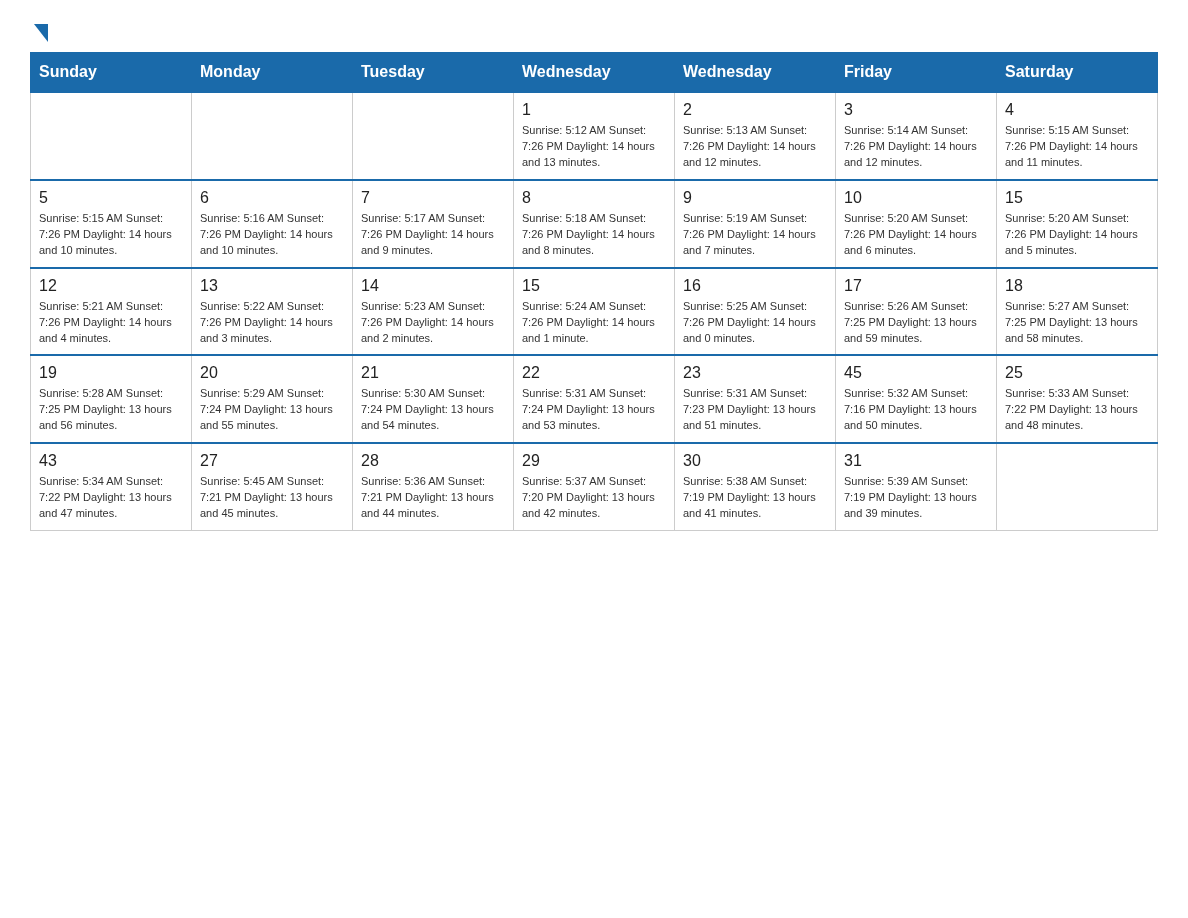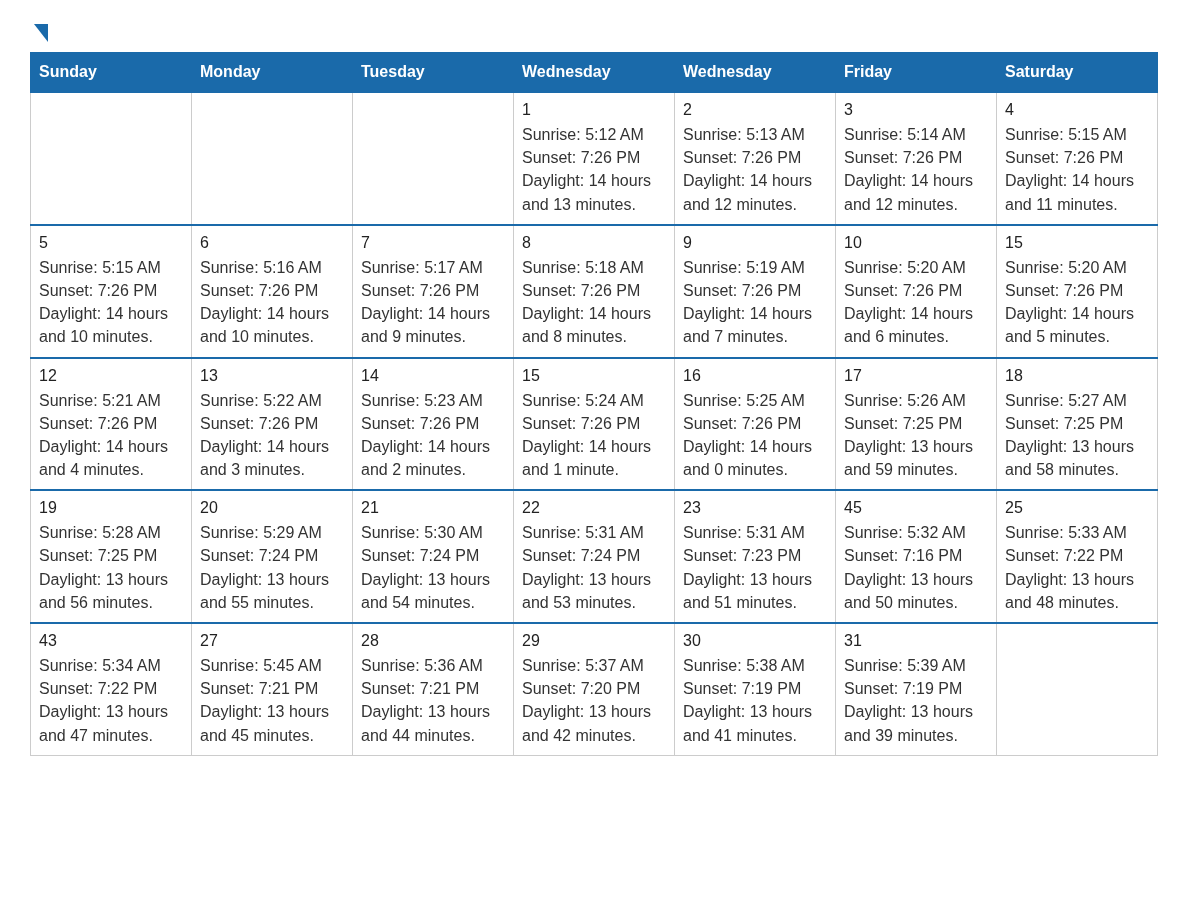--- a/index.html
+++ b/index.html
@@ -87,21 +87,21 @@
       border-top: 2px solid #1a6aaa;
     }
     .day-num {
       font-size: 16px;
       font-weight: normal;
       color: #222;
       display: block;
       margin-bottom: 4px;
     }
     .day-info {
-      font-size: 16px;
+      font-size: 11px;
       color: #333;
       line-height: 1.45;
     }
     .empty-cell {
       background: #fff;
     }
   </style>
 </head>
 <body>
 

